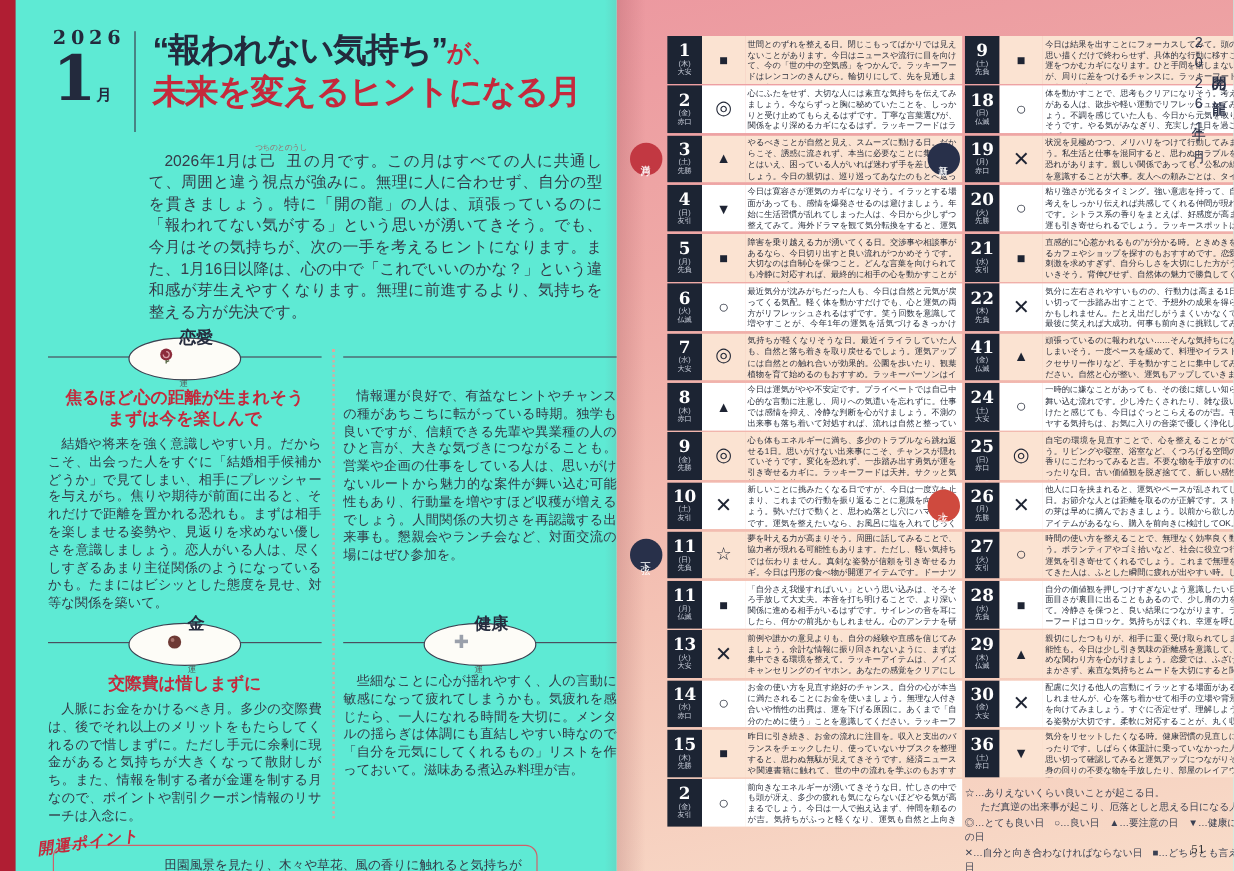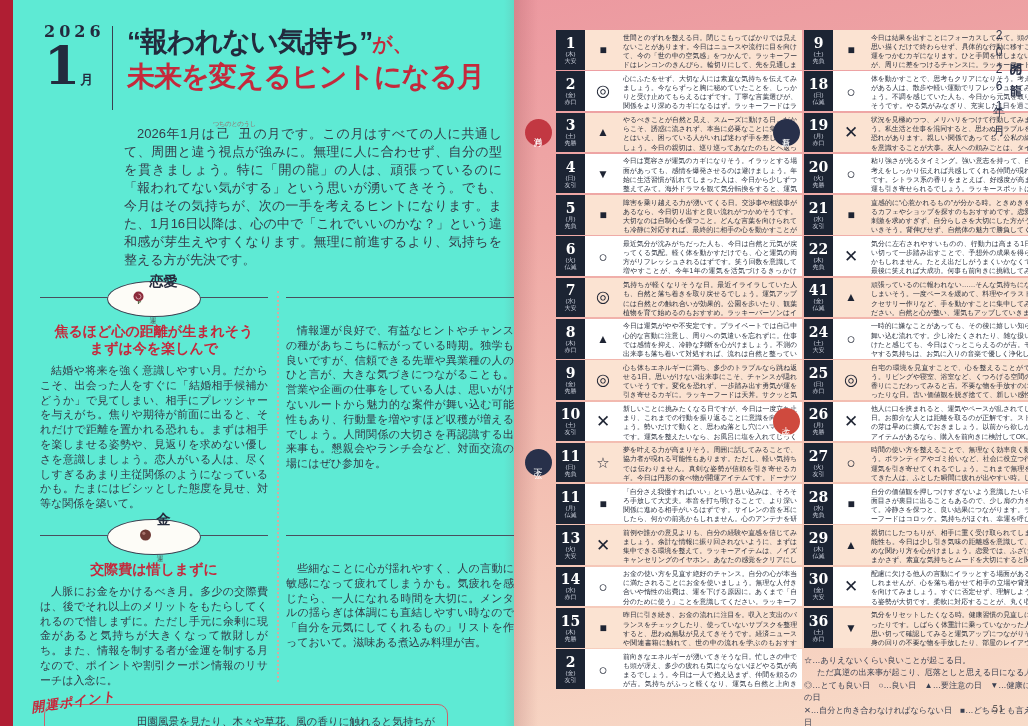--- a/index.html
+++ b/index.html
@@ -161,20 +161,30 @@
                 </span>
             </div>
           </div>
           <h3 class="sec-heading"><span class="hline">交際費は惜しまずに</span></h3>
           <p class="sec-body">人脈にお金をかけるべき月。多少の交際費は、後でそれ以上のメリットをもたらしてくれるので惜しまずに。ただし手元に余剰に現金があると気持ちが大きくなって散財しがち。また、情報を制する者が金運を制する月なので、ポイントや割引クーポン情報のリサーチは入念に。</p>
         </div>
 
         <div class="section">
           <div class="sec-head">
             <div class="sec-line"></div>
+            <div class="sec-pill">
+              <span><svg width="15" height="15" viewBox="0 0 15 15">
+                    <rect x="6" y="2" width="3" height="11" fill="#9aa0ab"></rect>
+                    <rect x="2" y="6" width="11" height="3" fill="#9aa0ab"></rect>
+                  </svg></span>
+              <span class="sec-pill-text">
+                  <span class="sec-label">健康</span>
+                  <span class="sec-unit">運</span>
+                </span>
+            </div>
           </div>
           <p class="sec-body">些細なことに心が揺れやすく、人の言動に敏感になって疲れてしまうかも。気疲れを感じたら、一人になれる時間を大切に。メンタルの揺らぎは体調にも直結しやすい時なので「自分を元気にしてくれるもの」リストを作っておいて。滋味ある煮込み料理が吉。</p>
         </div>
 
       </div>
 
       <div class="luckbox">
         <div class="lucklabel">開運ポイント</div>
         <p>田園風景を見たり、木々や草花、風の香りに触れると気持ちが穏やかになり、運気が安定します。またあずき入りのお餅やぜんざいをゆっくり味わうのもいいでしょう。年明けに模様替えがてら、収納用品を買い替えるのも開運アクション。特に「開の龍」の人は、所作を丁寧にすることを意識すると、運気が安定します。</p>
       </div>

